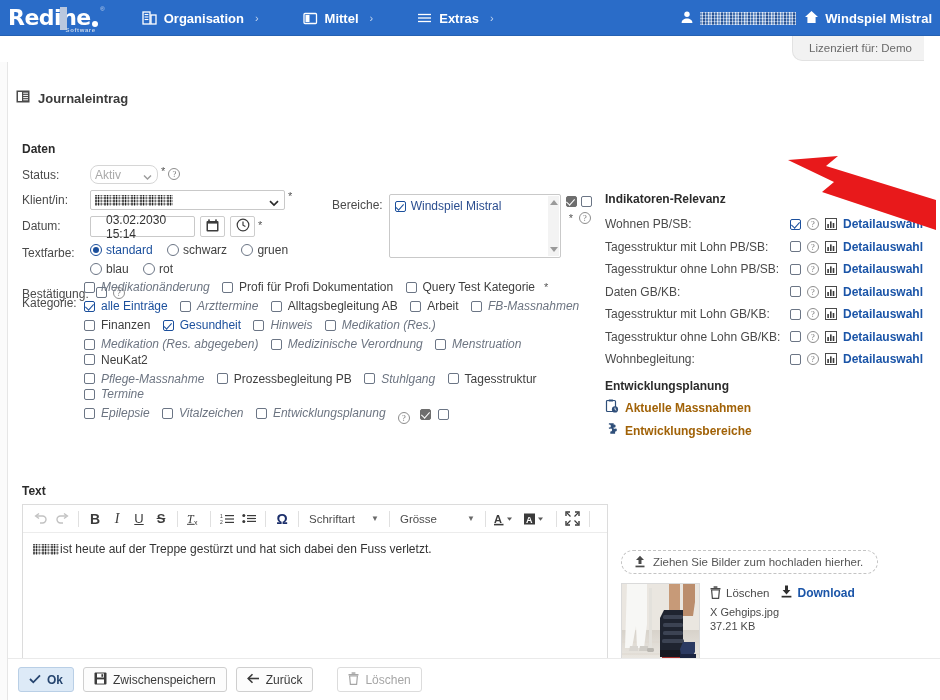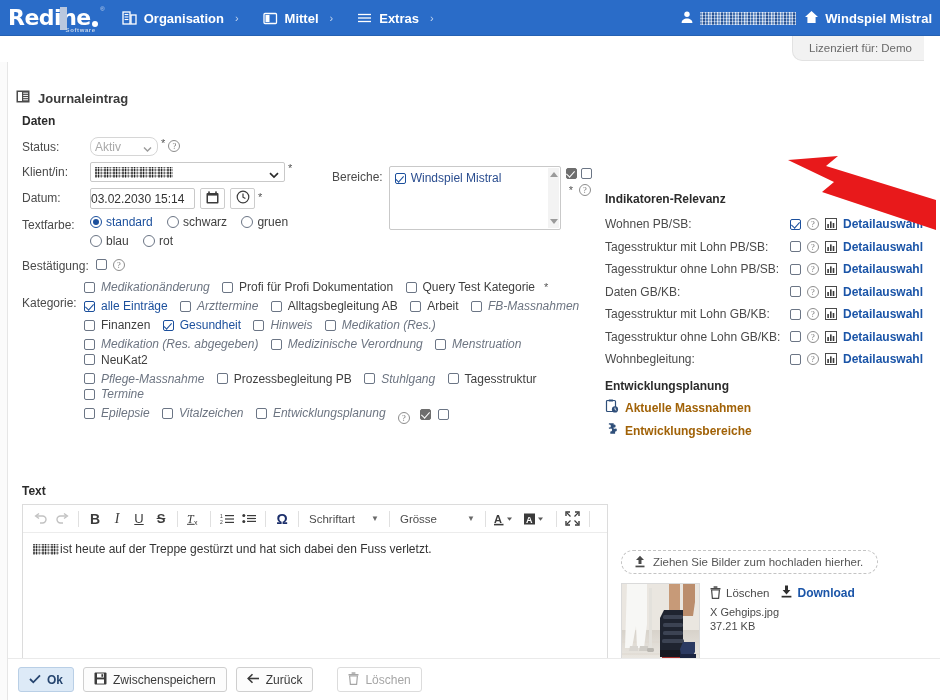--- a/index.html
+++ b/index.html
@@ -37,21 +37,21 @@
   }
   .logo .lg-reg { position:absolute; right:-7px; top:-1px; font-size:6px; color:#cfdcf0; }
   .logo .lg-sub {
     position:absolute; right:2px; bottom:-4px;
     font-size:6px; color:#c3d2e8; letter-spacing:.6px; font-weight:bold;
   }
 
   .navitem {
     display:flex; align-items:center; gap:7px;
     color:#fff; font-size:13px; font-weight:bold;
-    margin-left:24px; white-space:nowrap;
+    margin-left:44px; white-space:nowrap;
     cursor:default;
   }
   .navitem .chev { font-weight:normal; font-size:11px; color:#c6d7ef; margin-left:4px; }
   .navicon { display:inline-flex; align-items:center; }
 
   .topright {
     position:absolute; right:8px; top:0; height:36px;
     display:flex; align-items:center; gap:8px;
   }
   .user-chunk { display:flex; align-items:center; gap:6px; }
@@ -89,21 +89,21 @@
 
   .page-title {
     position:absolute; left:8px; top:28px;
     display:flex; align-items:center; gap:8px;
     font-size:13px; font-weight:bold; color:#3b3b3b;
   }
 
   .sectitle { font-size:12px; font-weight:bold; color:#2b2b2b; }
 
   
-  .lcol { position:absolute; left:14px; top:52px; width:580px; }
+  .lcol { position:absolute; left:14px; top:80px; width:580px; }
   .frow { display:flex; align-items:flex-start; margin-bottom:6px; }
   .flabel { width:68px; font-size:12px; color:#4a4a4a; padding-top:3px; }
   .req { color:#555; font-size:11px; margin:0 3px; }
 
   .sel-disabled {
     width:68px; height:19px; border:1px solid #d6d6d6; background:#fff;
     border-radius:8px; color:#a9a9a9; font-size:12px;
     display:flex; align-items:center; padding:0 4px; position:relative;
   }
   .sel-disabled .dd { position:absolute; right:5px; top:4px; }
@@ -118,21 +118,21 @@
     height:11px; width:78px;
     background:
       repeating-linear-gradient(90deg,#6d6d6d 0 2px,#f0f0f0 2px 3px,#2f2f2f 3px 4px,#d9d9d9 4px 6px,#8a8a8a 6px 7px,#fafafa 7px 9px),
       repeating-linear-gradient(0deg,rgba(255,255,255,.45) 0 1px,rgba(0,0,0,.2) 1px 3px);
     background-blend-mode: overlay;
   }
 
   .datefield {
     width:105px; height:21px; border:1px solid #c9c9c9; background:#fff;
     border-radius:2px; font-size:12px; color:#333;
-    display:flex; align-items:center; padding:0 0;
+    display:flex; align-items:center; padding:0 15px;
   }
   .iconbtn {
     width:25px; height:21px; border:1px solid #cdcdcd; background:#fff;
     border-radius:2px; margin-left:5px;
     display:flex; align-items:center; justify-content:center;
   }
 
   .radio { width:12px; height:12px; border-radius:50%; border:1.6px solid #6b7585; background:#fff;
            display:inline-block; vertical-align:-2px; position:relative; }
   .radio.on { border-color:#1b4f9c; }

